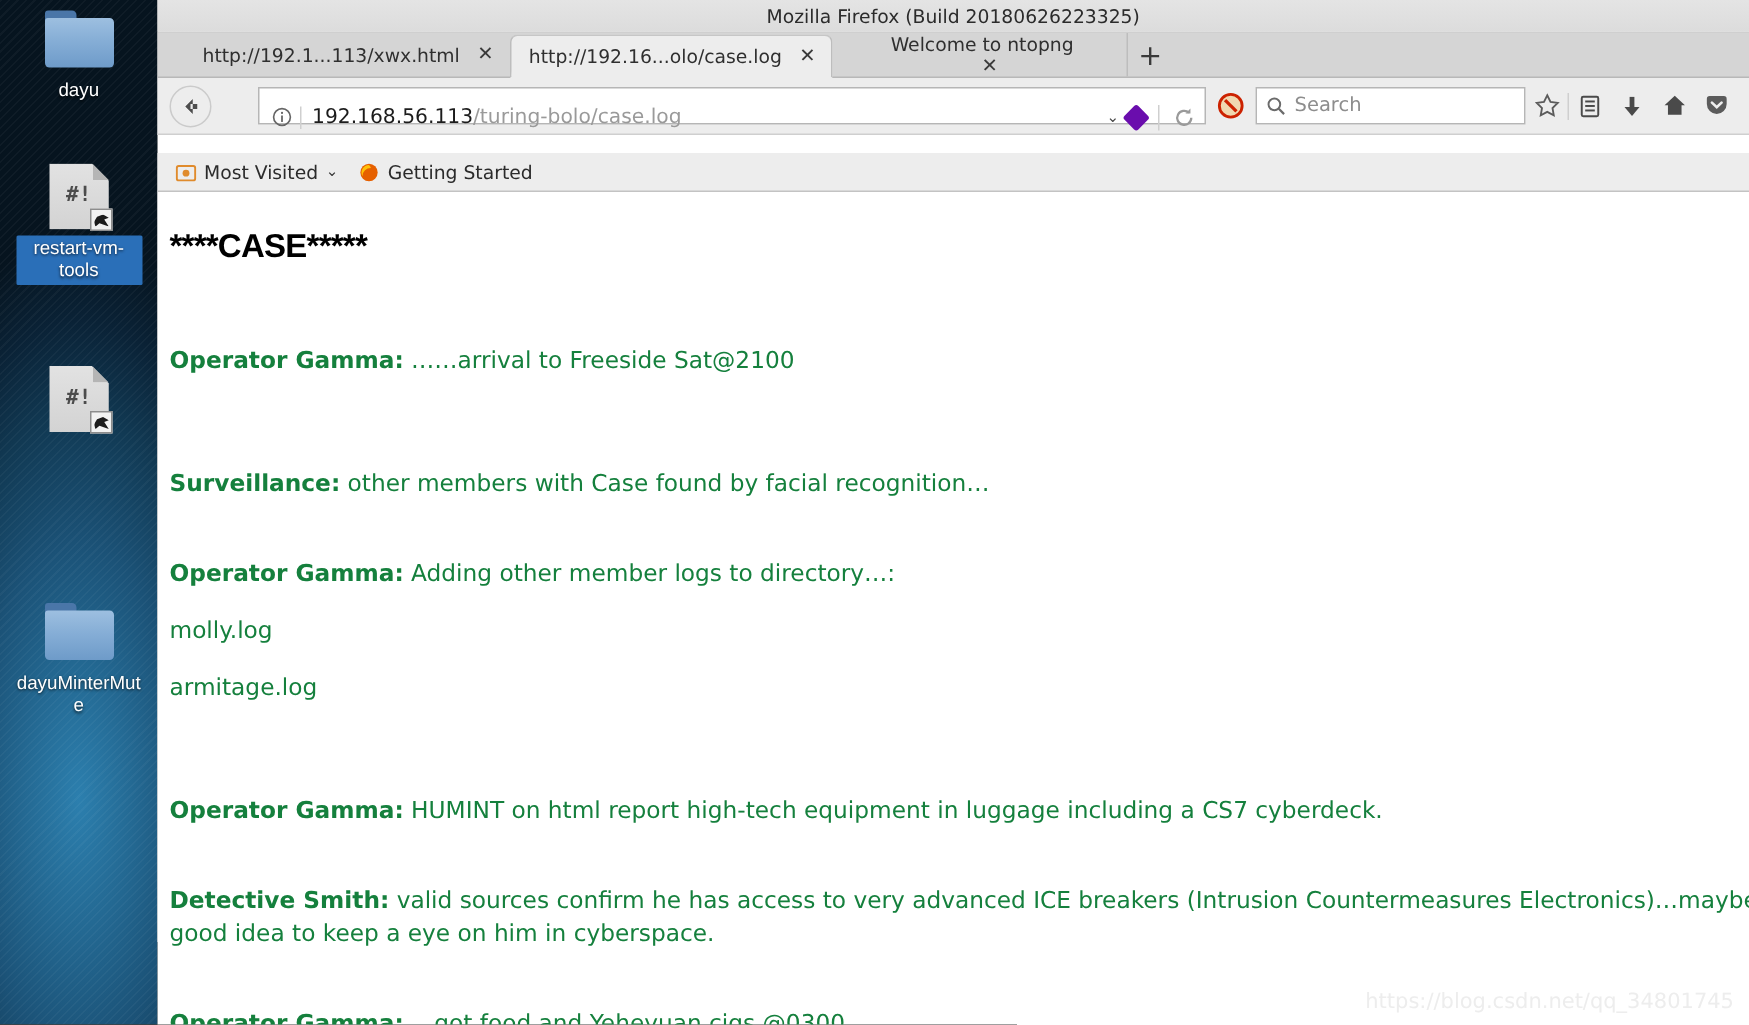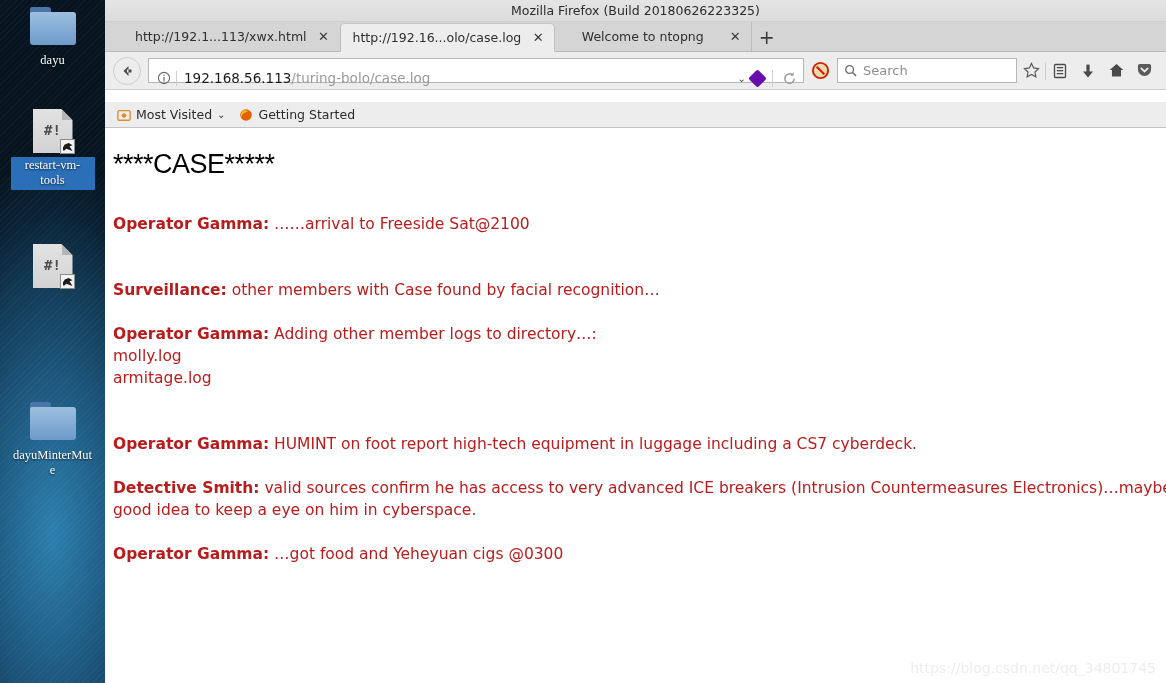--- a/index.html
+++ b/index.html
@@ -22,21 +22,21 @@
   .dicon {
     position:absolute; left:0; width:105px;
     display:flex; flex-direction:column; align-items:center;
     cursor:default; user-select:none;
   }
   .dicon .glyph { width:48px; height:44px; position:relative; }
   .dicon .lbl {
     margin-top:5px; font-size:12.5px; color:#ffffff; line-height:15px;
     text-align:center; max-width:84px; word-break:break-word;
     text-shadow:0 1px 2px rgba(0,0,0,.75);
-    font-family:Liberation Serif, serif;
+    font-family:Liberation Sans, sans-serif;
   }
   .dicon.selected .lbl {
     background:#2a6fb8; padding:1px 5px 2px; border-radius:1px;
   }
 
   
   .folder { width:46px; height:38px; position:absolute; left:1px; top:3px; }
   .folder .tab {
     position:absolute; left:0; top:0; width:20px; height:7px;
     background:#4a76a8; border-radius:2px 3px 0 0;
@@ -89,57 +89,56 @@
   .tabstrip {
     height:30px; background:#d5d5d5;
     display:flex; align-items:flex-end; padding-left:18px;
     border-bottom:1px solid #b8b8b8; position:relative;
   }
   .tab {
     height:29px; display:flex; align-items:center;
     padding:0 9px 0 12px; font-size:12.5px; color:#2f2f2f;
     position:relative; cursor:default; max-width:230px;
     border-left:1px solid #bdbdbd;
-    text-align:center;
   }
   .tab:first-child { border-left:none; }
   .tab .tlabel {
     white-space:nowrap; overflow:hidden; text-overflow:ellipsis;
   }
   .tab .tclose {
     margin-left:10px; width:14px; height:14px; flex:none;
     display:flex; align-items:center; justify-content:center;
     font-size:13px; color:#3a3a3a; line-height:1; font-family:"DejaVu Sans", sans-serif;
   }
   .tab.active {
     background:#ededed; border-radius:5px 5px 0 0;
     border-left:1px solid #bdbdbd; border-right:1px solid #bdbdbd;
     border-top:1px solid #c6c6c6; border-bottom:1px solid #ededed;
     margin-bottom:-1px; z-index:2;
   }
-  .tab.active + .tab { border-left:none; }
+  .tab.active + .tab { border-left:none;flex-direction:column; }
   .newtab {
     width:30px; height:29px; display:flex; align-items:center; justify-content:center;
     font-size:19px; color:#3a3a3a; border-left:1px solid #bdbdbd;
     font-family:"DejaVu Sans", sans-serif;
   }
 
   .navbar {
     height:38px; background:#ededed; border-bottom:1px solid #cfcfcf;
     display:flex; align-items:center; padding:0 8px; gap:0px;
   }
   .backbtn {
     width:28px; height:28px; border-radius:50%;
     border:1px solid #cbcbcb; background:#ededed;
     display:flex; align-items:center; justify-content:center;
     margin-right:7px; flex:none;
   }
   .urlbox {
     flex:1; height:25px; background:#fff; border:1px solid #b6b6b6;
-    display:flex; align-items:center; padding:15px 2px 0 7px; min-width:0;
+    display:flex; align-items:center; padding:15px 2px 0 7px; min-width:0;margin-left:24px;
   }
   .idicon { width:15px; flex:none; display:flex; align-items:center; justify-content:center; }
   .urlsep { width:1px; height:15px; background:#cfcfcf; margin:0 7px 0 5px; flex:none; }
   .urltext {
     flex:1; font-size:13.5px; color:#9a9a9a; white-space:nowrap;
     overflow:hidden; font-family:"DejaVu Sans", sans-serif;
   }
   .urltext b { color:#1c1c1c; font-weight:normal; }
   .chev { flex:none; padding:0 3px; font-size:10px; color:#444; }
   .container-diamond {
@@ -165,27 +164,27 @@
     display:flex; align-items:center; padding-left:8px; gap:6px;margin-top:12px;
   }
   .bmk { display:flex; align-items:center; gap:5px; padding:2px 4px; font-size:12.5px; color:#2b2b2b; }
 
   
   .content {
     position:relative; background:#fff; height:556px; overflow:hidden;
     padding:15px 0 0 8px;
   }
   .content h1 {
-    font-size:27px; font-weight:normal; color:#000; letter-spacing:-0.5px;
+    font-size:22px; font-weight:bold; color:#000; letter-spacing:-0.5px;
     font-family:"Liberation Sans", sans-serif; line-height:42px;
     white-space:nowrap;
   }
   .p {
-    font-size:15.5px; color:#b91c1c; line-height:22px;
-    font-family:"DejaVu Sans", sans-serif; white-space:nowrap;
+    font-size:15.5px; color:#15803d; line-height:22px;
+    font-family:"DejaVu Sans", sans-serif; white-space:nowrap;margin-top:16px;
   }
   .p b { font-weight:bold; }
   .p.wrapline { white-space:normal; width:1100px; }
   .spacer-lg { height:28px; }
   .spacer-md { height:22px; }
   .watermark {
     position:absolute; right:10px; bottom:8px;
     font-size:14px; color:#ededed; font-family:"DejaVu Sans", sans-serif;
     white-space:nowrap;
   }
@@ -377,21 +376,21 @@
       <div class="p">
         <b>Operator Gamma:</b><span> Adding other member logs to directory…:</span>
       </div>
 
       <div class="p">molly.log</div>
       <div class="p">armitage.log</div>
 
       <div class="spacer-lg" style="height:44px"></div>
 
       <div class="p">
-        <b>Operator Gamma:</b><span> HUMINT on foot report high-tech equipment in luggage including a CS7 cyberdeck.</span>
+        <b>Operator Gamma:</b><span> HUMINT on html report high-tech equipment in luggage including a CS7 cyberdeck.</span>
       </div>
       <div class="spacer-md"></div>
       <div class="p wrapline">
         <b>Detective Smith:</b><span> valid sources confirm he has access to very advanced ICE breakers (Intrusion Countermeasures Electronics)…maybe a good idea to keep a eye on him in cyberspace.</span>
       </div>
       <div class="spacer-md"></div>
       <div class="p">
         <b>Operator Gamma:</b><span> …got food and Yeheyuan cigs @0300</span>
       </div>
 

